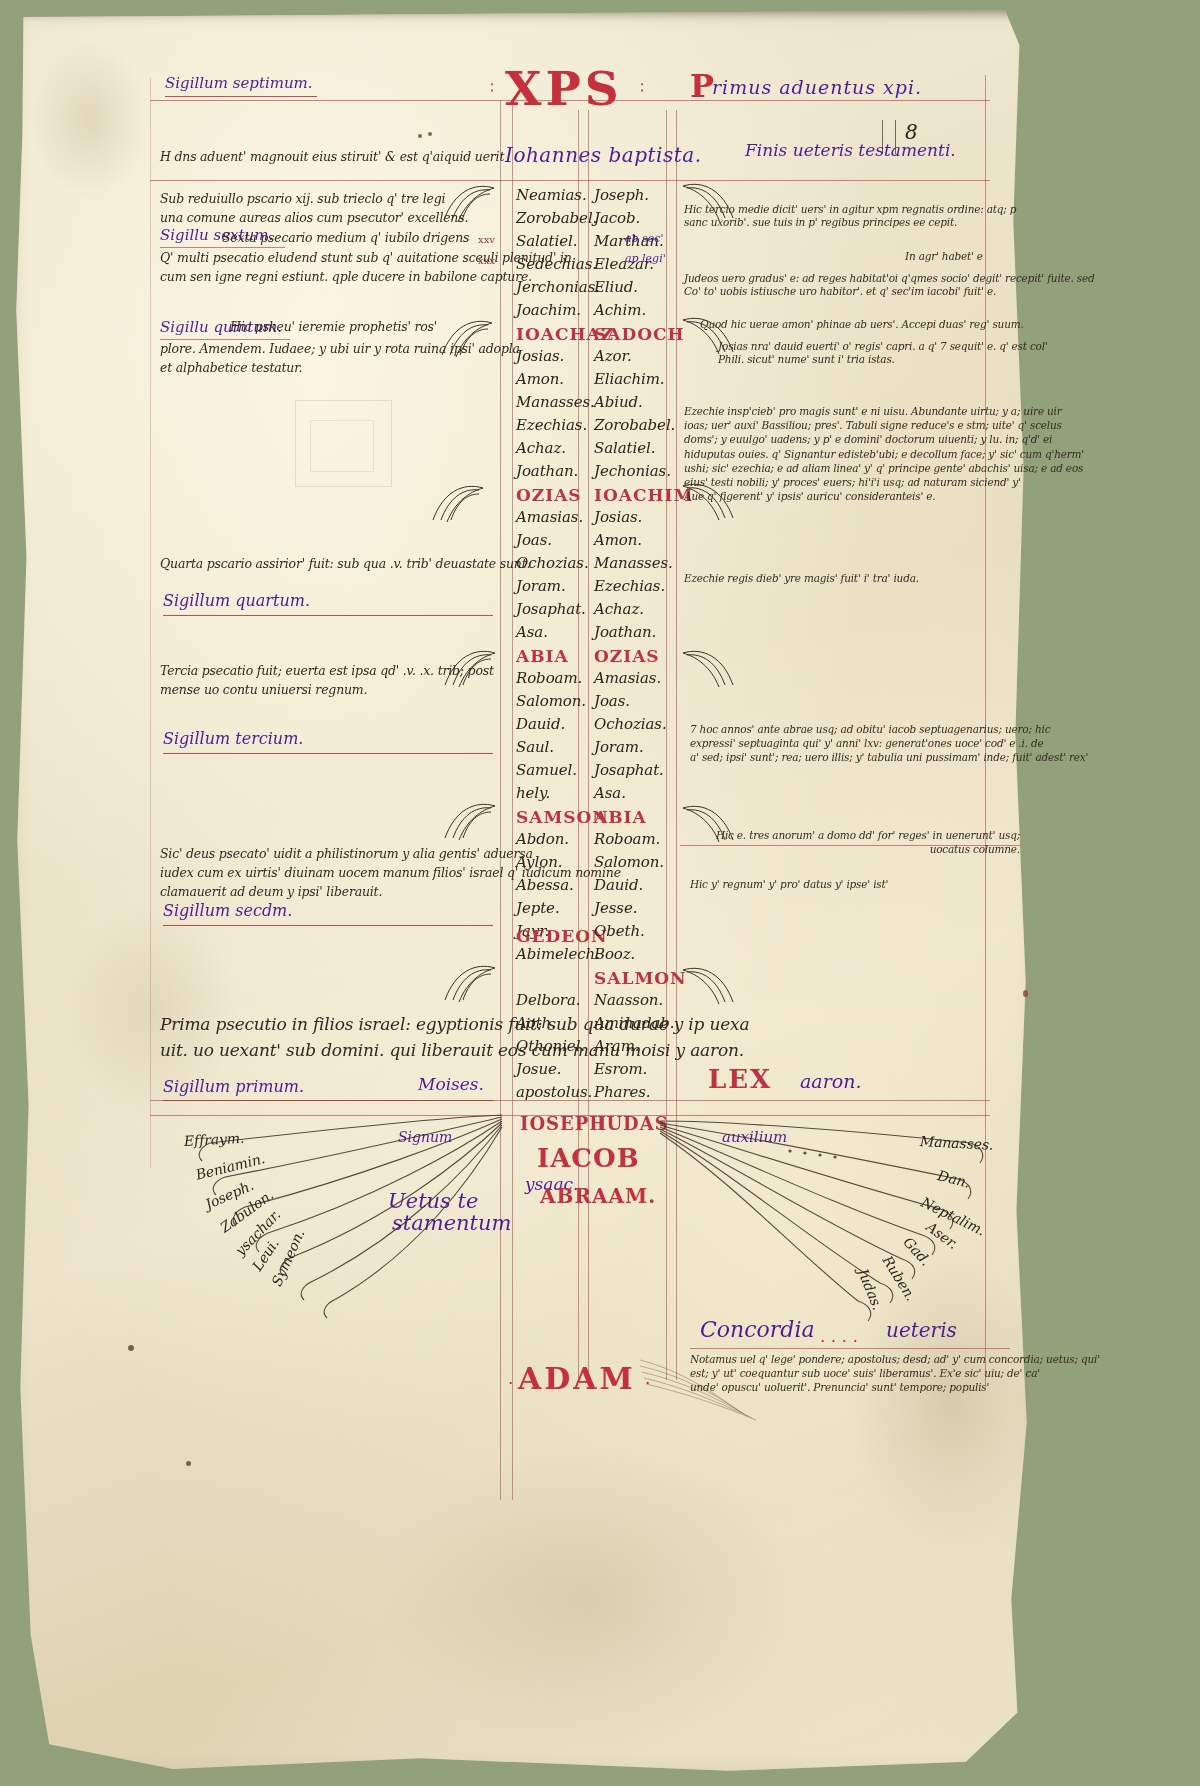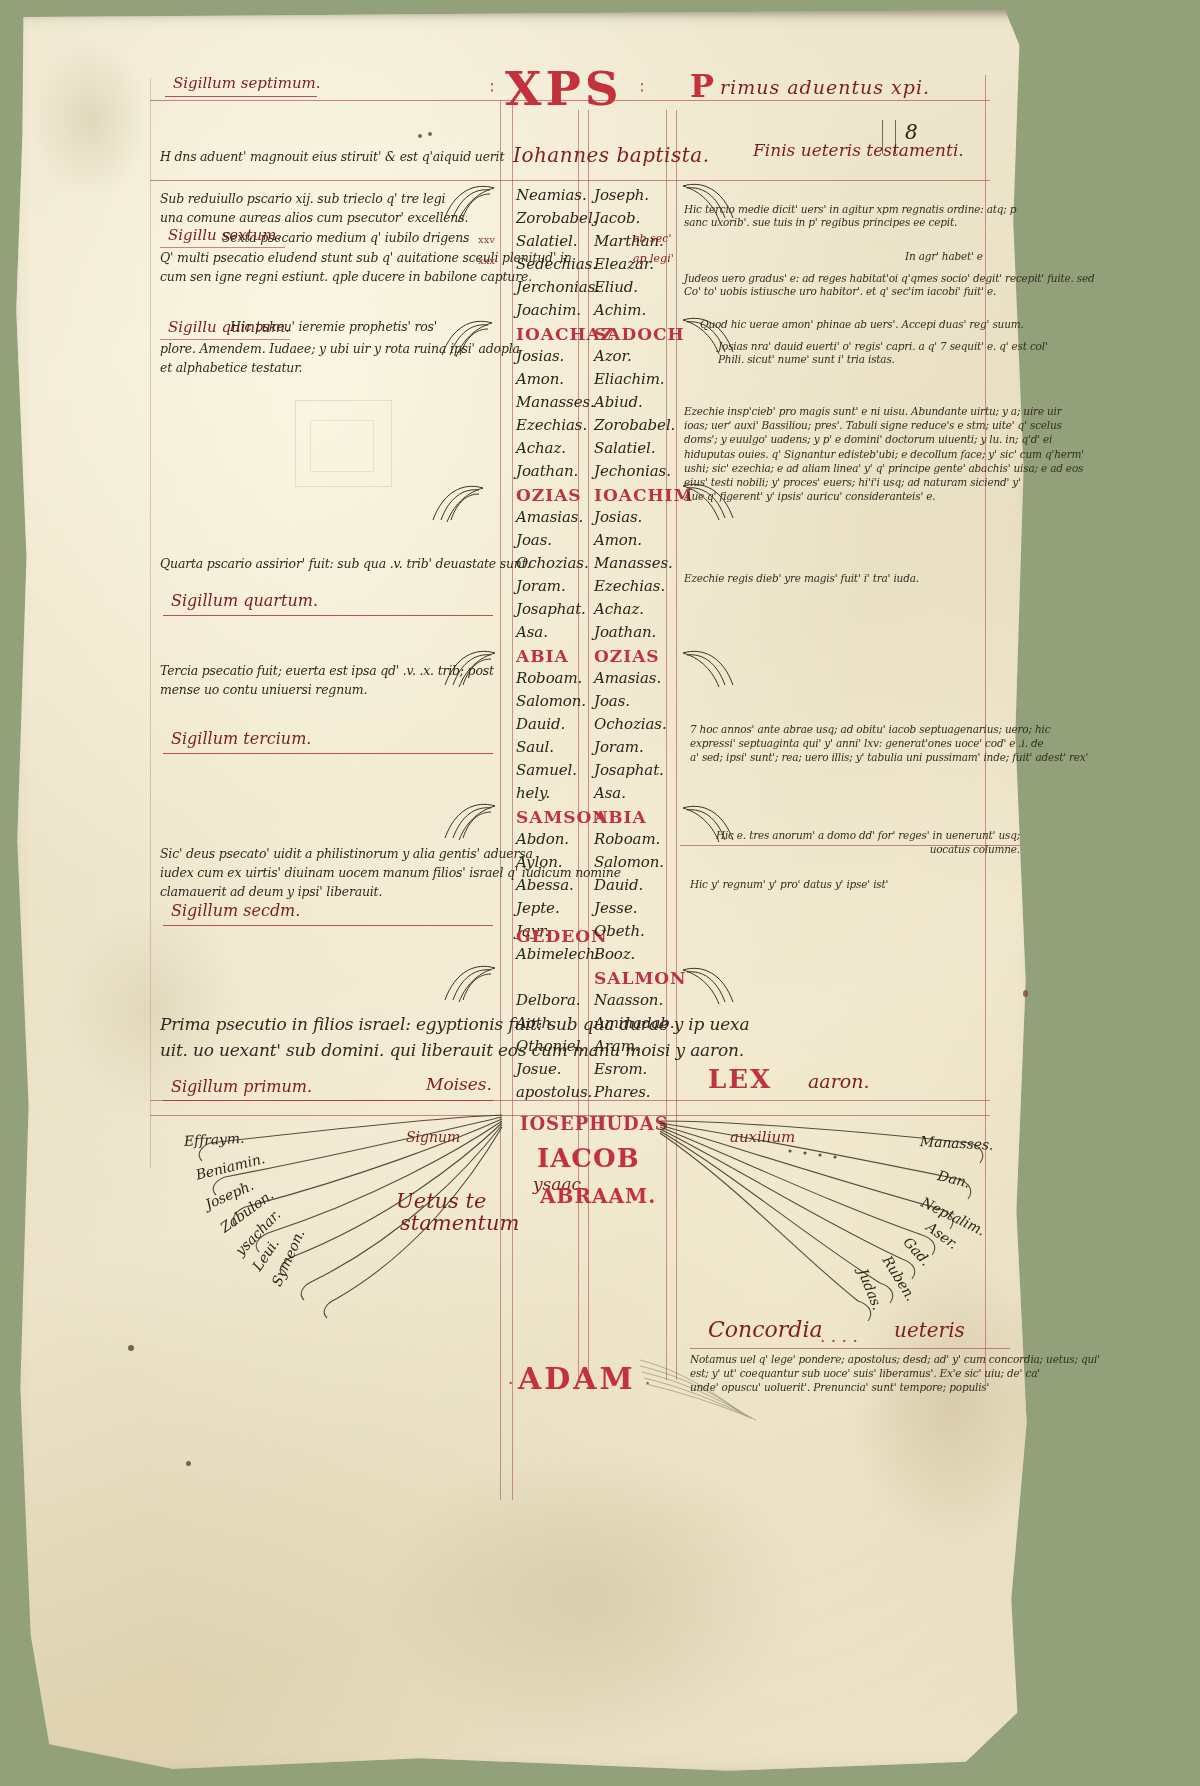--- a/index.html
+++ b/index.html
@@ -57,22 +57,21 @@
   }
 
   .t {
     position: absolute;
     white-space: pre;
     line-height: 1.05;
     color: #2b241c;
     font-family: "DejaVu Serif", serif;
   }
   .red {
-    color: #7f1d1d;
-    margin-left: 8px;
+    color: #4c1d95;
   }
   .goth {
     font-family: "DejaVu Serif", serif;
     font-style: italic;
   }
   .hand {
     font-family: "DejaVu Serif", serif;
     font-style: italic;
     font-size: 13px;
     color: #31291f;

